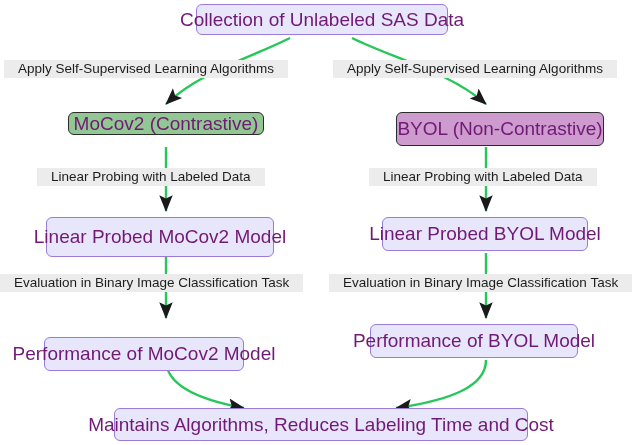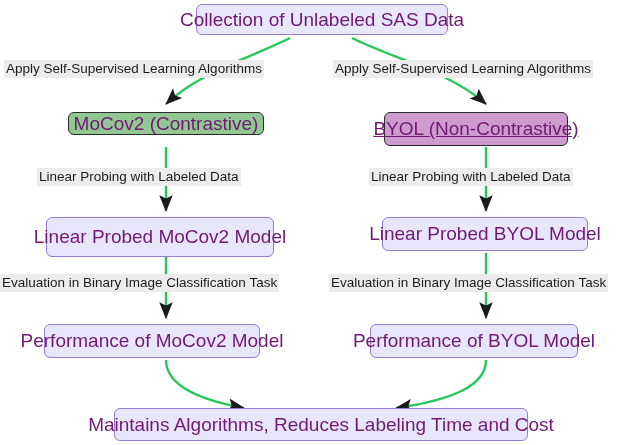--- a/index.html
+++ b/index.html
@@ -51,21 +51,21 @@
   .node.orchid {
     background: #CD9BCE;
     border: 1.8px solid #2b2b2b;
   }
   .edge-label {
     position: absolute;
     box-sizing: border-box;
     font-size: 13.5px;
     color: #1c1c1c;
     background: #ececec;
-    padding: 1px 2px;
+    padding: 1px 14px;
     white-space: nowrap;
     line-height: 1.15;
   }
 </style>
 </head>
 <body>
 
 <div id="flow-root">
 
   <svg class="edges" viewBox="0 0 640 445">
@@ -93,33 +93,33 @@
   </svg>
 
   <div class="node lavender" style="left:196px; top:4px; width:252px; height:31px;">
     <span>Collection of Unlabeled SAS Data</span>
   </div>
 
   <div class="node green" style="left:68px; top:112px; width:196px; height:23px;">
     <span>MoCov2 (Contrastive)</span>
   </div>
 
-  <div class="node orchid" style="left:384px; top:112px; width:184px; height:34px;text-decoration:underline;">
+  <div class="node orchid" style="left:396px; top:112px; width:208px; height:34px;">
     <span>BYOL (Non-Contrastive)</span>
   </div>
 
   <div class="node lavender" style="left:46px; top:217px; width:228px; height:40px;">
     <span>Linear Probed MoCov2 Model</span>
   </div>
 
   <div class="node lavender" style="left:382px; top:217px; width:206px; height:34px;">
     <span>Linear Probed BYOL Model</span>
   </div>
 
-  <div class="node lavender" style="left:44px; top:324px; width:216px; height:34px;">
+  <div class="node lavender" style="left:44px; top:337px; width:200px; height:34px;">
     <span>Performance of MoCov2 Model</span>
   </div>
 
   <div class="node lavender" style="left:370px; top:324px; width:208px; height:34px;">
     <span>Performance of BYOL Model</span>
   </div>
 
   <div class="node lavender" style="left:114px; top:408px; width:414px; height:33px;">
     <span>Maintains Algorithms, Reduces Labeling Time and Cost</span>
   </div>

